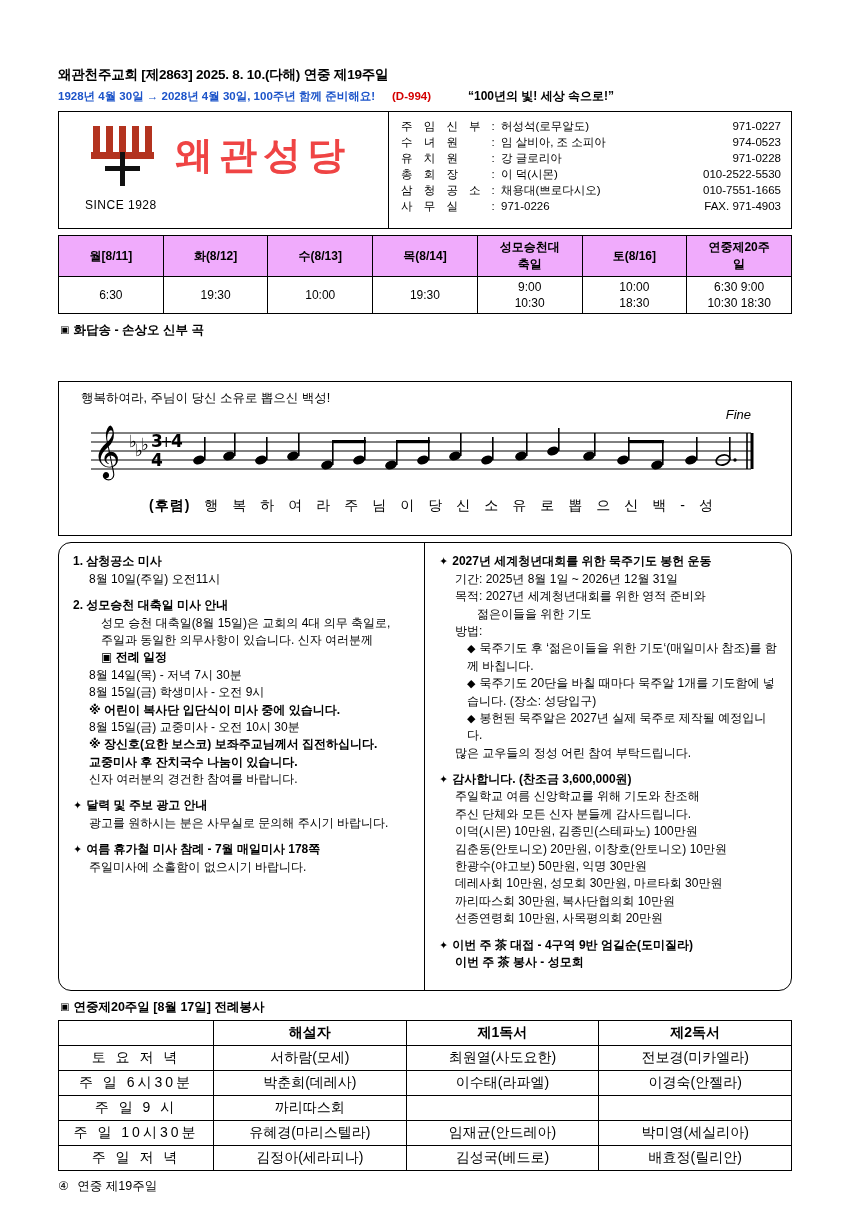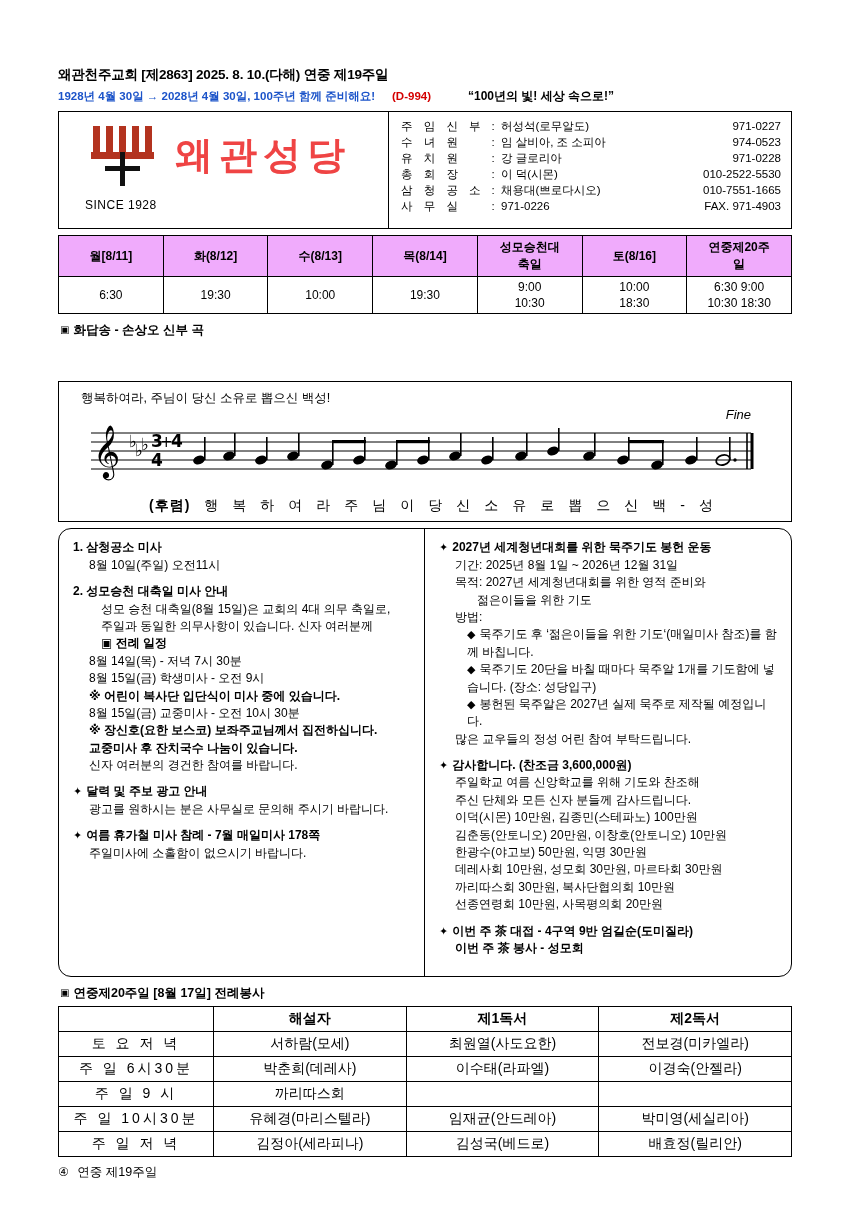--- a/index.html
+++ b/index.html
@@ -45,21 +45,21 @@
   table.sched th,table.sched td{border:1.2px solid #000;text-align:center;font-size:12px;}
   table.sched th{background:#f0abfc;font-weight:bold;padding:3px 18px;}
   table.sched td{padding:2px 0;height:18px;}
   .two-line span{display:block;line-height:1.35;}
 
   
   .sec-title{font-size:12.5px;font-weight:bold;margin:8px 0 3px 2px;}
   .sec-title .mk{font-size:10px;vertical-align:1px;margin-right:4px;}
 
   
-  .hymn{padding:8px 12px 6px 12px;margin-top:42px;}
+  .hymn{padding:8px 12px 20px 12px;margin-top:42px;}
   .hymn-text{font-size:12.5px;margin-left:10px;}
   .staff-area{position:relative;height:82px;margin-top:6px;}
   .fine{position:absolute;right:28px;top:-6px;font-style:italic;font-size:13px;}
   .lyrics{display:flex;align-items:baseline;margin-top:2px;padding-left:78px;font-size:14px;letter-spacing:1px;}
   .lyrics .ref{font-weight:bold;margin-right:14px;}
   .lyrics .syl{margin-right:13px;}
 
   
   .notices{display:flex;margin-top:6px;border-radius:13px;}
   .col-l{width:366px;border-right:1.4px solid #000;box-sizing:border-box;padding:10px 10px 10px 14px;}

